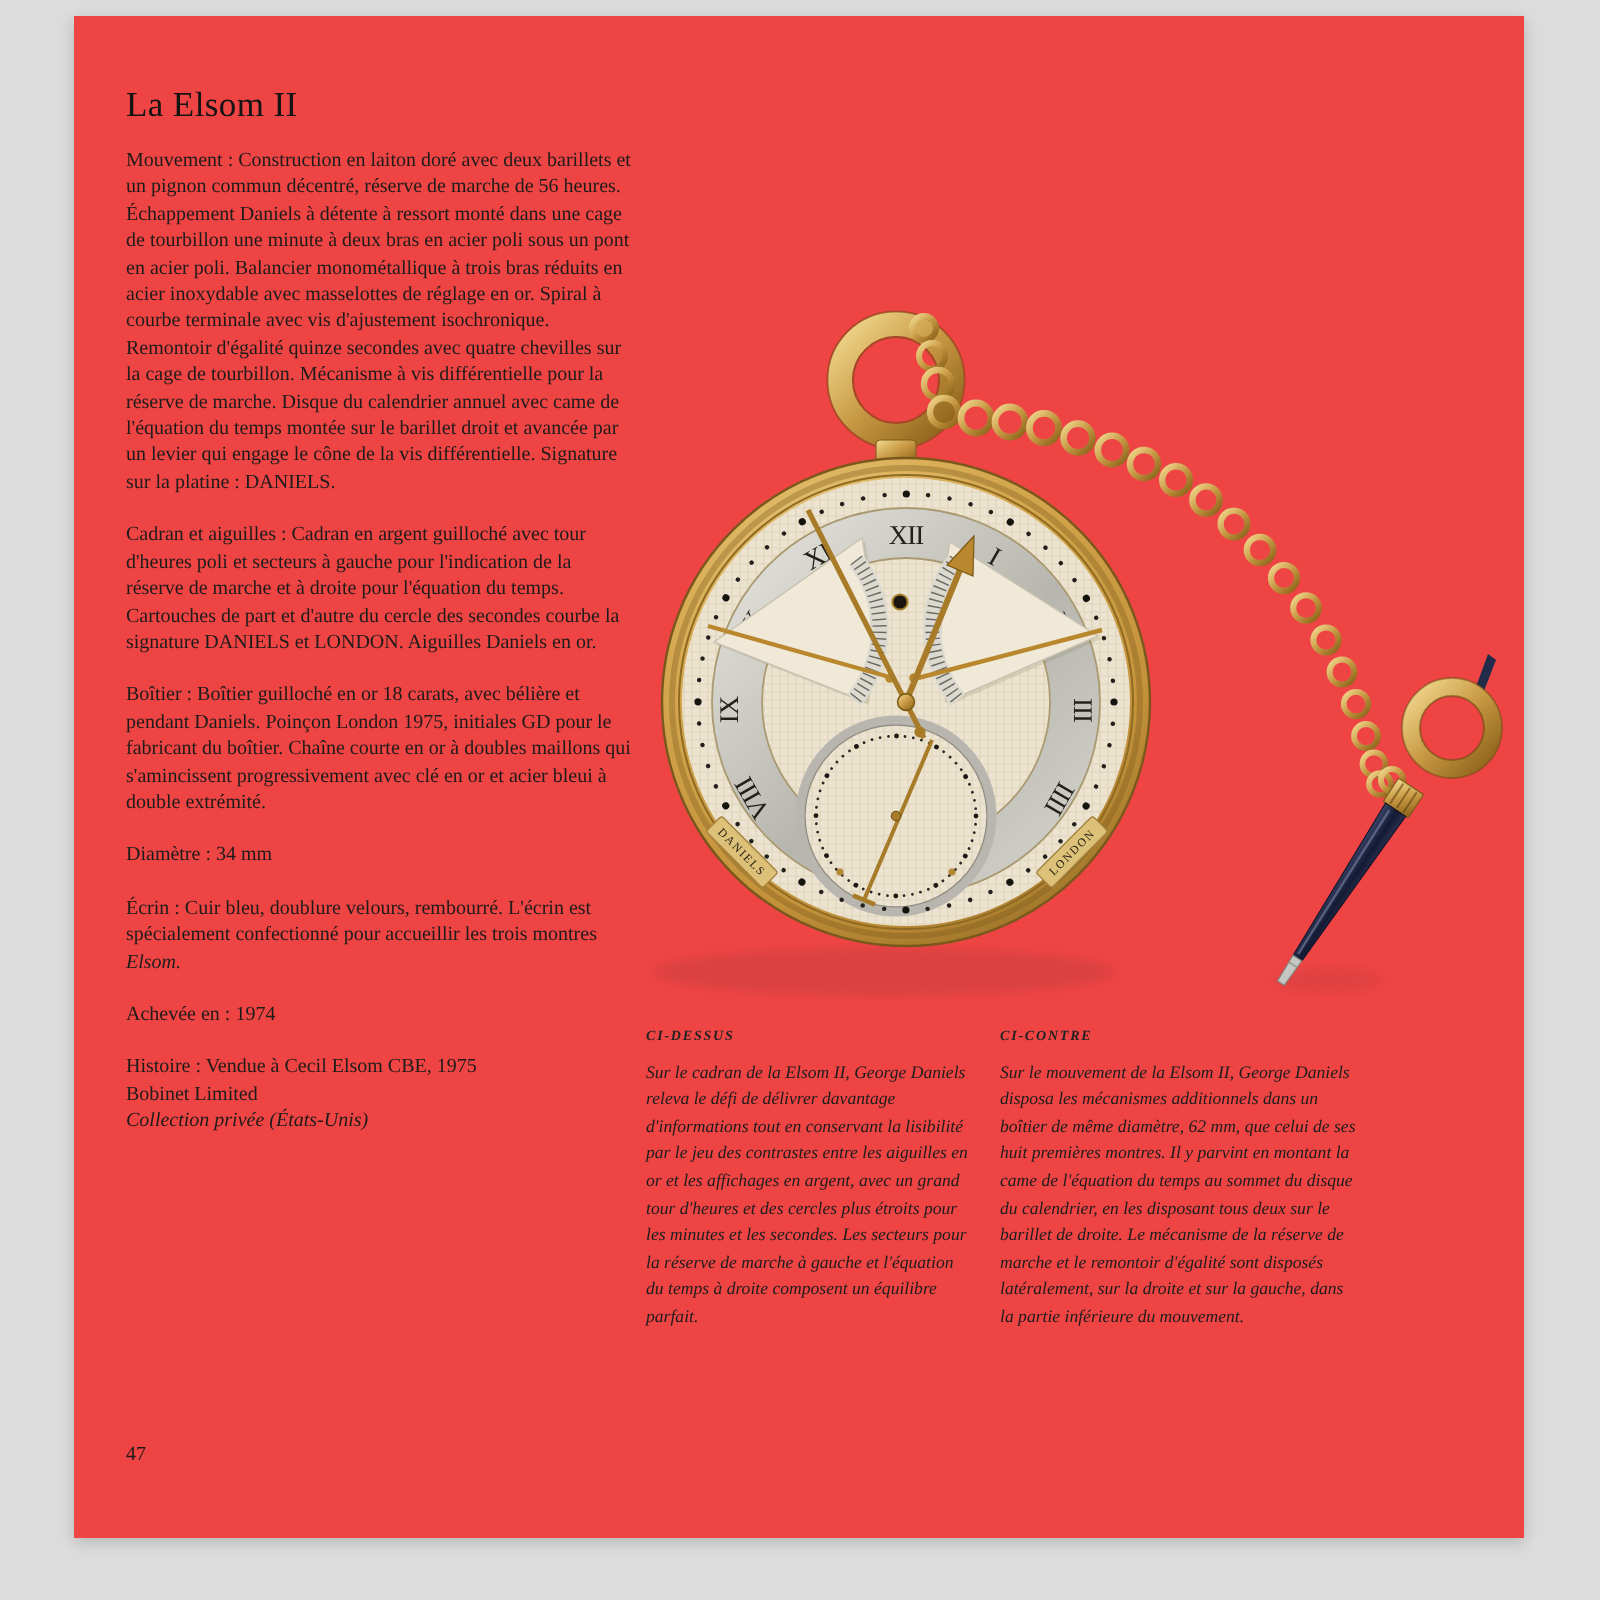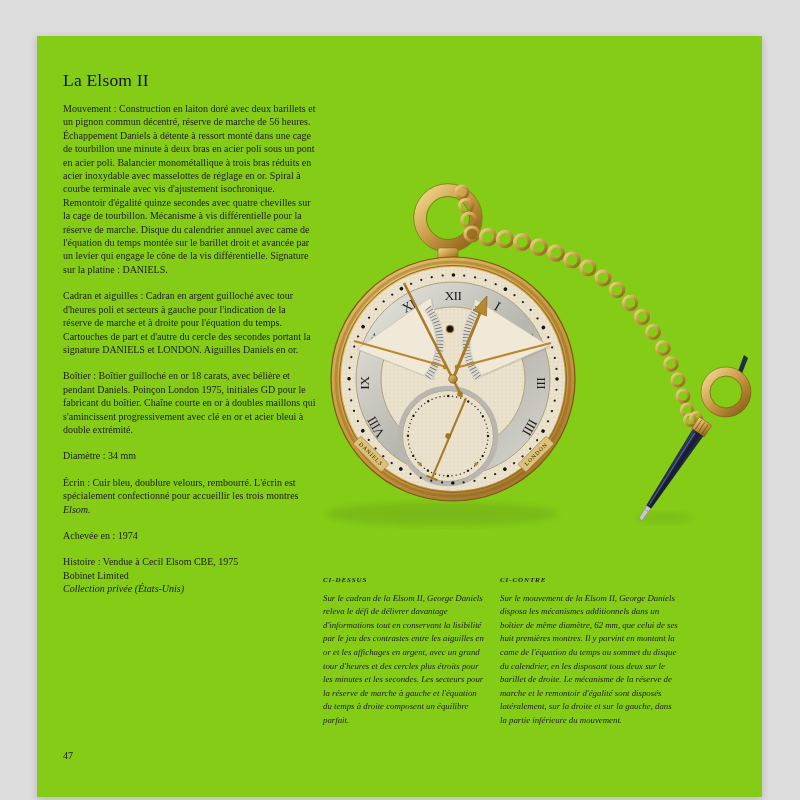--- a/index.html
+++ b/index.html
@@ -1,45 +1,45 @@
 <!DOCTYPE html>
 <html><head>
 <meta charset="utf-8">
 <style>
   html,body{margin:0;padding:0;}
   body{width:800px;height:800px;background:#dcdcdc;font-family:"Liberation Serif",serif;}
   .stage{position:relative;width:800px;height:800px;background:#dcdcdc;overflow:hidden;}
-  .page{position:absolute;left:37px;top:36px;width:725px;height:761px;background:#84cc16;
+  .page{position:absolute;left:37px;top:8px;width:725px;height:761px;background:#ef4444;
         box-shadow:0 2px 7px rgba(0,0,0,0.18);}
   .title{position:absolute;left:26px;top:34px;font-size:17.5px;font-weight:normal;
          color:#141414;margin:0;letter-spacing:0.2px;}
   .col-left{position:absolute;left:26px;top:66px;width:254px;font-size:10px;line-height:13.4px;
             color:#1e1c1a;}
   .col-left p{margin:0 0 13px 0;}
-  .caption{position:absolute;top:504px;font-size:8.8px;line-height:13.6px;font-style:italic;color:#1d1d1d;margin-top:34px;}
+  .caption{position:absolute;top:504px;font-size:8.8px;line-height:13.6px;font-style:italic;color:#1d1d1d;}
   .caption-left{left:286px;width:164px;}
   .caption-right{left:463px;width:180px;}
   .caption-header{font-style:italic;font-weight:bold;font-size:7px;letter-spacing:0.9px;
                   margin-bottom:4px;color:#222;}
   .page-number{position:absolute;left:26px;top:714px;font-size:10px;color:#1e1c1a;}
   .watch{position:absolute;left:248px;top:110px;width:480px;height:405px;}
   .rn{font-family:"Liberation Serif",serif;font-size:13.5px;fill:#221f19;letter-spacing:-0.5px;}
   .cart{font-family:"Liberation Serif",serif;font-size:5.8px;letter-spacing:0.9px;fill:#262015;}
 </style>
 </head>
 <body>
 
 <div class="stage">
   <div class="page">
 
     <h1 class="title">La Elsom II</h1>
 
     <div class="col-left">
       <p>Mouvement : Construction en laiton doré avec deux barillets et un pignon commun décentré, réserve de marche de 56 heures. Échappement Daniels à détente à ressort monté dans une cage de tourbillon une minute à deux bras en acier poli sous un pont en acier poli. Balancier monométallique à trois bras réduits en acier inoxydable avec masselottes de réglage en or. Spiral à courbe terminale avec vis d'ajustement isochronique. Remontoir d'égalité quinze secondes avec quatre chevilles sur la cage de tourbillon. Mécanisme à vis différentielle pour la réserve de marche. Disque du calendrier annuel avec came de l'équation du temps montée sur le barillet droit et avancée par un levier qui engage le cône de la vis différentielle. Signature sur la platine : DANIELS.</p>
-      <p>Cadran et aiguilles : Cadran en argent guilloché avec tour d'heures poli et secteurs à gauche pour l'indication de la réserve de marche et à droite pour l'équation du temps. Cartouches de part et d'autre du cercle des secondes portant la signature DANIELS et LONDON. Aiguilles Daniels en or.</p>
+      <p>Cadran et aiguilles : Cadran en argent guilloché avec tour d'heures poli et secteurs à gauche pour l'indication de la réserve de marche et à droite pour l'équation du temps. Cartouches de part et d'autre du cercle des secondes courbe la signature DANIELS et LONDON. Aiguilles Daniels en or.</p>
       <p>Boîtier : Boîtier guilloché en or 18 carats, avec bélière et pendant Daniels. Poinçon London 1975, initiales GD pour le fabricant du boîtier. Chaîne courte en or à doubles maillons qui s'amincissent progressivement avec clé en or et acier bleui à double extrémité.</p>
       <p>Diamètre : 34 mm</p>
       <p><span>Écrin : Cuir bleu, doublure velours, rembourré. L'écrin est spécialement confectionné pour accueillir les trois montres</span> <i>Elsom.</i></p>
       <p>Achevée en : 1974</p>
       <p>
         <span>Histoire : Vendue à Cecil Elsom CBE, 1975</span><br>
         <span>Bobinet Limited</span><br>
         <i>Collection privée (États-Unis)</i>
       </p>
     </div>

